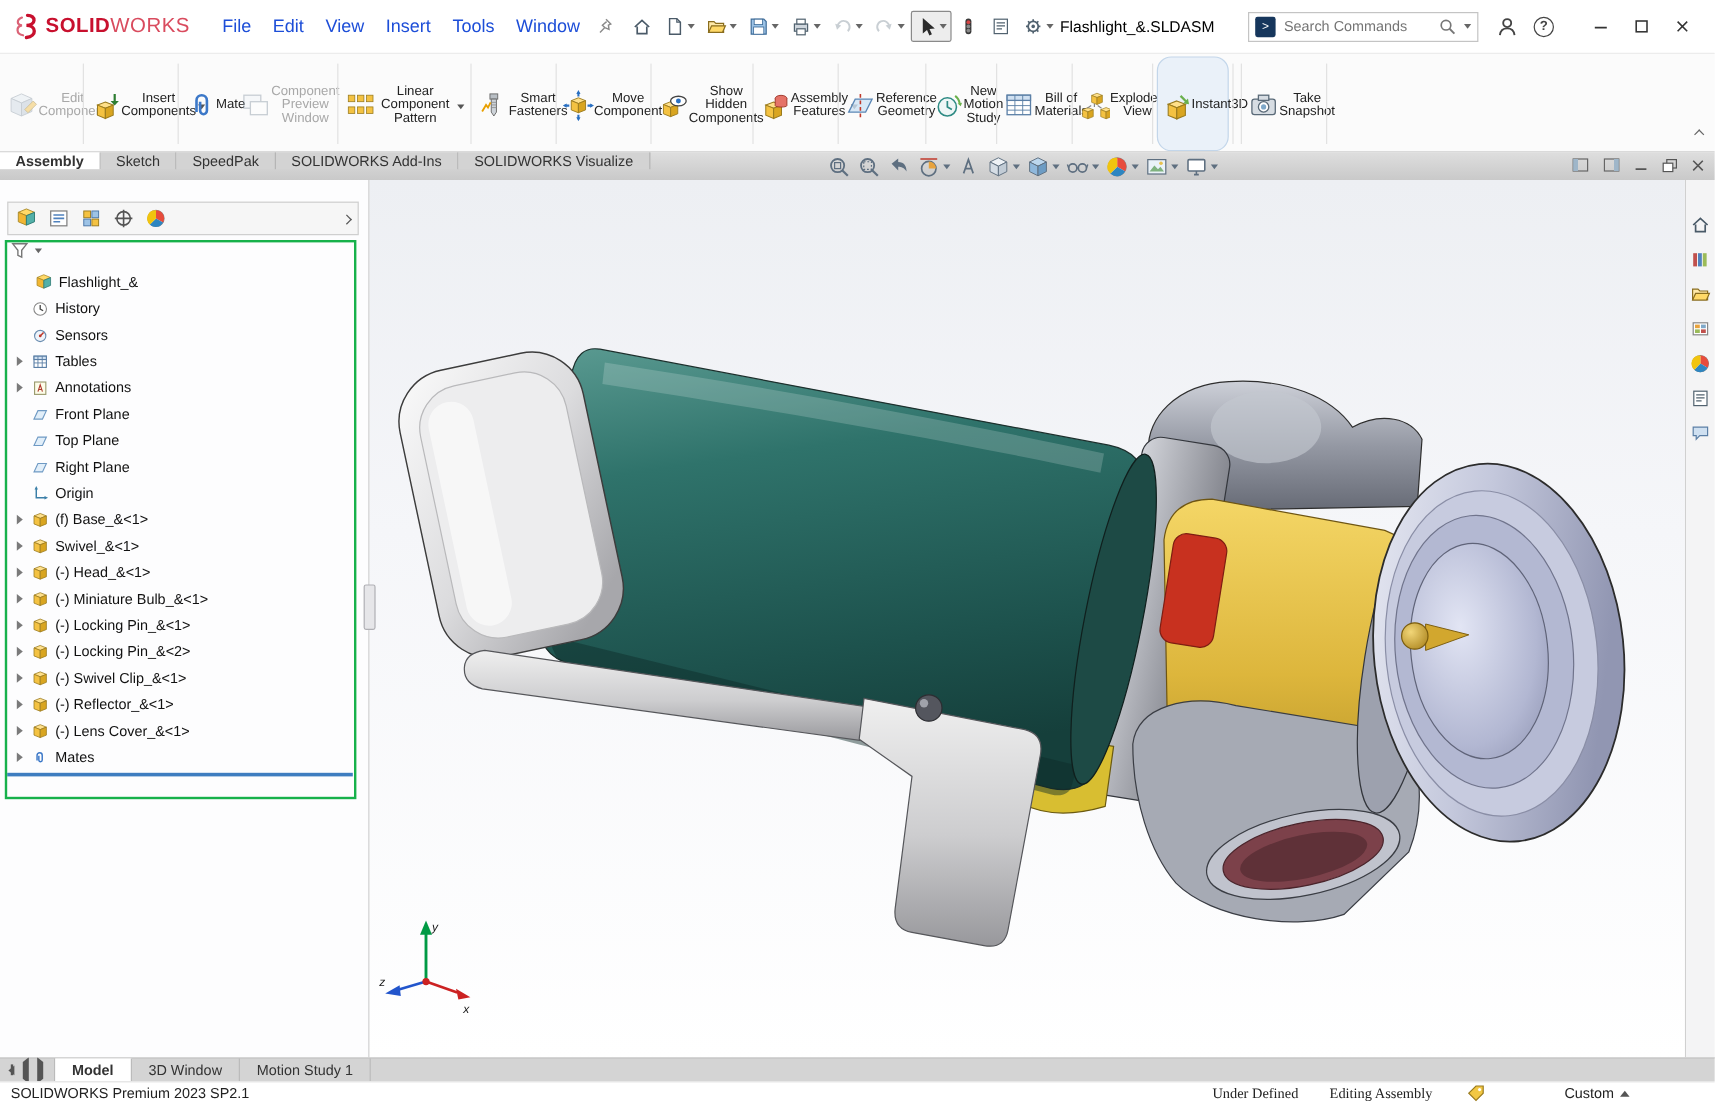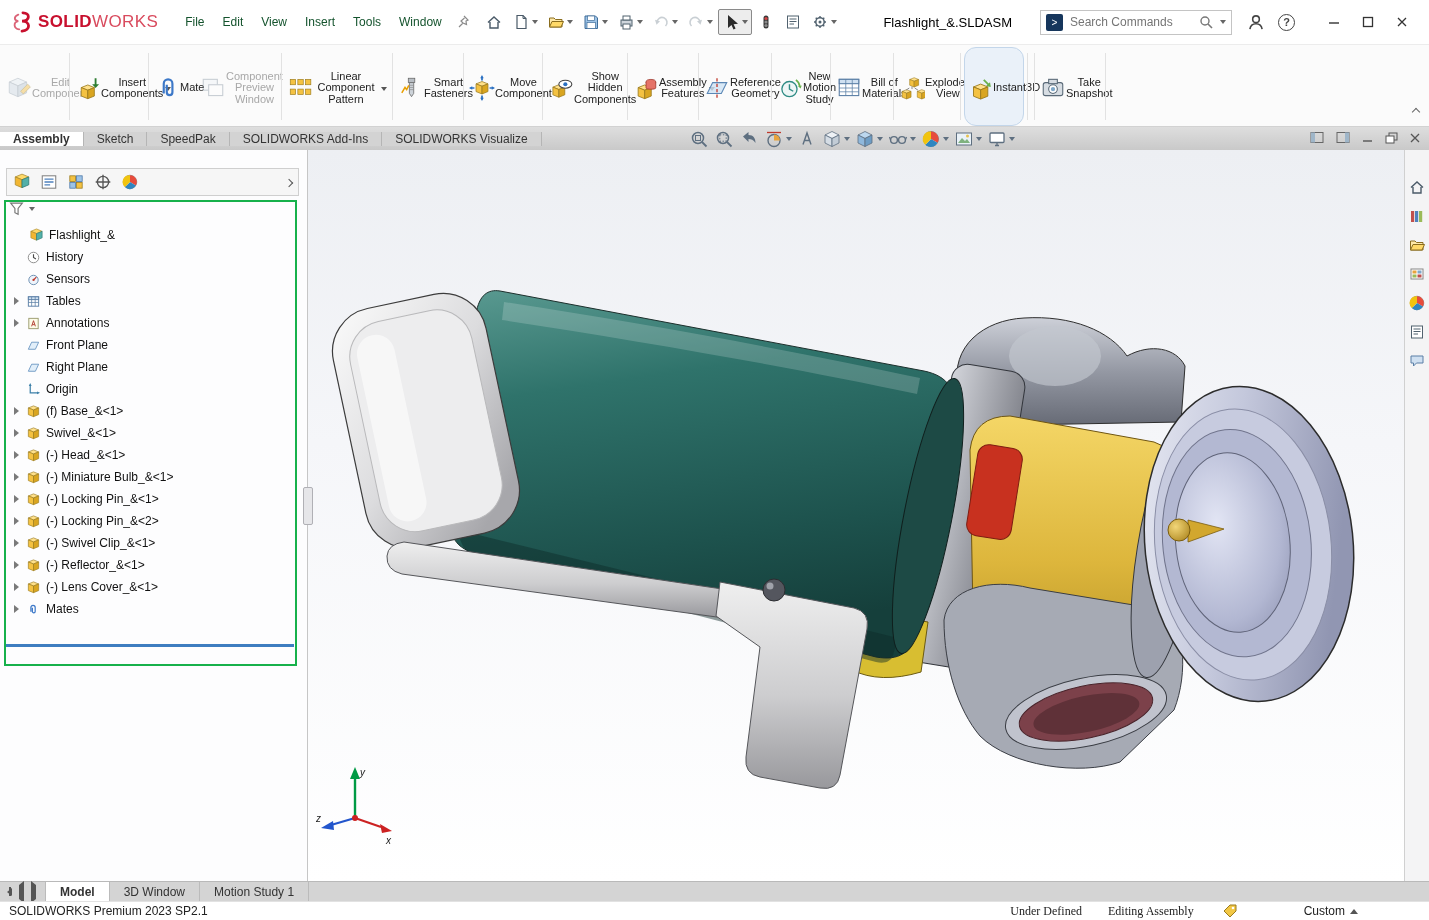--- a/index.html
+++ b/index.html
@@ -11,21 +11,21 @@
   }
   .app { position:relative; width:1429px; height:920px; display:flex; flex-direction:column; }
 
   
   .titlebar { height:44px; display:flex; align-items:center; padding:0 10px; background:#fff; white-space:nowrap; }
   .brand { display:flex; align-items:center; margin-right:18px; }
   .brand-text { font-size:17px; letter-spacing:.4px; margin-left:4px; }
   .brand-bold { color:#c8102e; font-weight:700; }
   .brand-light { color:#d94b5e; font-weight:400; }
   .menus { display:flex; }
-  .menu { padding:5px 9px; font-size:12px; color:#14532d; cursor:default; }
+  .menu { padding:5px 9px; font-size:15px; color:#1d4ed8; cursor:default; }
   .pinbtn { margin:0 10px 0 4px; display:flex; align-items:center; }
   .qat { display:flex; align-items:center; gap:1px; }
   .qbtn { display:flex; align-items:center; padding:3px 3px; border:1px solid transparent; border-radius:2px; }
   .qbtn.pressed { border-color:#8a8a8a; background:#ededed; }
   .qbtn.disabled svg { opacity:.45; }
   .dd { width:0; height:0; border-left:3px solid transparent; border-right:3px solid transparent; border-top:4px solid #666; display:inline-block; margin-left:2px; }
   .doc-title { margin-left:auto; font-size:13px; color:#000; }
   .search { margin-left:28px; display:flex; align-items:center; border:1px solid #c4c4c4; height:25px; width:192px; padding:0 5px; gap:5px; background:#fff; }
   .search .scope { width:17px; height:17px; background:#16365c; color:#fff; font-size:10px; display:flex; align-items:center; justify-content:center; border-radius:2px; flex:none; }
   .search input { border:none; outline:none; flex:1; font-size:12px; color:#444; min-width:0; background:transparent; }
@@ -41,21 +41,21 @@
   .rlabel { font-size:11px; line-height:11.5px; text-align:center; color:#222; }
   .rbtn .dd { margin-top:2px; border-top-color:#555; }
   .rbtn.disabled .rlabel { color:#a8a8a8; }
   .rbtn.disabled svg { opacity:.4; }
   .rbtn.toggled { background:#eaf1f9; border:1px solid #c3d6ea; border-radius:12px; }
   .rsep { width:1px; background:#e2e2e2; margin:6px 3px; flex:none; }
   .ribbon-collapse { position:absolute; right:10px; bottom:8px; }
   .chev-up { width:6px; height:6px; border-left:1.6px solid #666; border-top:1.6px solid #666; transform:rotate(45deg); display:inline-block; }
 
   
-  .tabrow { height:24px; background:linear-gradient(#dedede,#c9c9c9); display:flex; align-items:center; position:relative; border-top:1px solid #d2d2d2; }
+  .tabrow { height:24px; background:linear-gradient(#dedede,#c9c9c9); display:flex; align-items:flex-start; position:relative; border-top:1px solid #d2d2d2; }
   .rtab { padding:0 13px; font-size:12px; color:#333; background:#d3d3d3; border-right:1px solid #b5b5b5; display:flex; align-items:center; }
   .rtab.active { background:#fff; font-weight:700; }
   .headsup { position:absolute; left:688px; top:1px; display:flex; align-items:center; gap:3px; }
   .hbtn { display:flex; align-items:center; padding:1px; }
   .hbtn .dd { border-top-color:#5e6f80; }
   .docctrl { position:absolute; right:8px; top:4px; display:flex; gap:11px; align-items:center; }
 
   
   .main { flex:1; display:flex; position:relative; background:#fff; min-height:0; }
   .panel { width:308px; position:relative; background:#fdfdfe; border-right:1px solid #c6c6c6; flex:none; }
@@ -817,20 +817,27 @@
               <use href="#sym-annot"></use>
             </svg>
           <span class="tlabel">Annotations</span>
         </div>
         <div class="trow child">
           <span class="texp" style="visibility:hidden"></span>
           <svg class="ic14" viewBox="0 0 16 16">
               <use href="#sym-plane"></use>
             </svg>
           <span class="tlabel">Front Plane</span>
+        </div>
+        <div class="trow child">
+          <span class="texp" style="visibility:hidden"></span>
+          <svg class="ic14" viewBox="0 0 16 16">
+              <use href="#sym-plane"></use>
+            </svg>
+          <span class="tlabel">Top Plane</span>
         </div>
         <div class="trow child">
           <span class="texp" style="visibility:hidden"></span>
           <svg class="ic14" viewBox="0 0 16 16">
               <use href="#sym-plane"></use>
             </svg>
           <span class="tlabel">Right Plane</span>
         </div>
         <div class="trow child">
           <span class="texp" style="visibility:hidden"></span>

